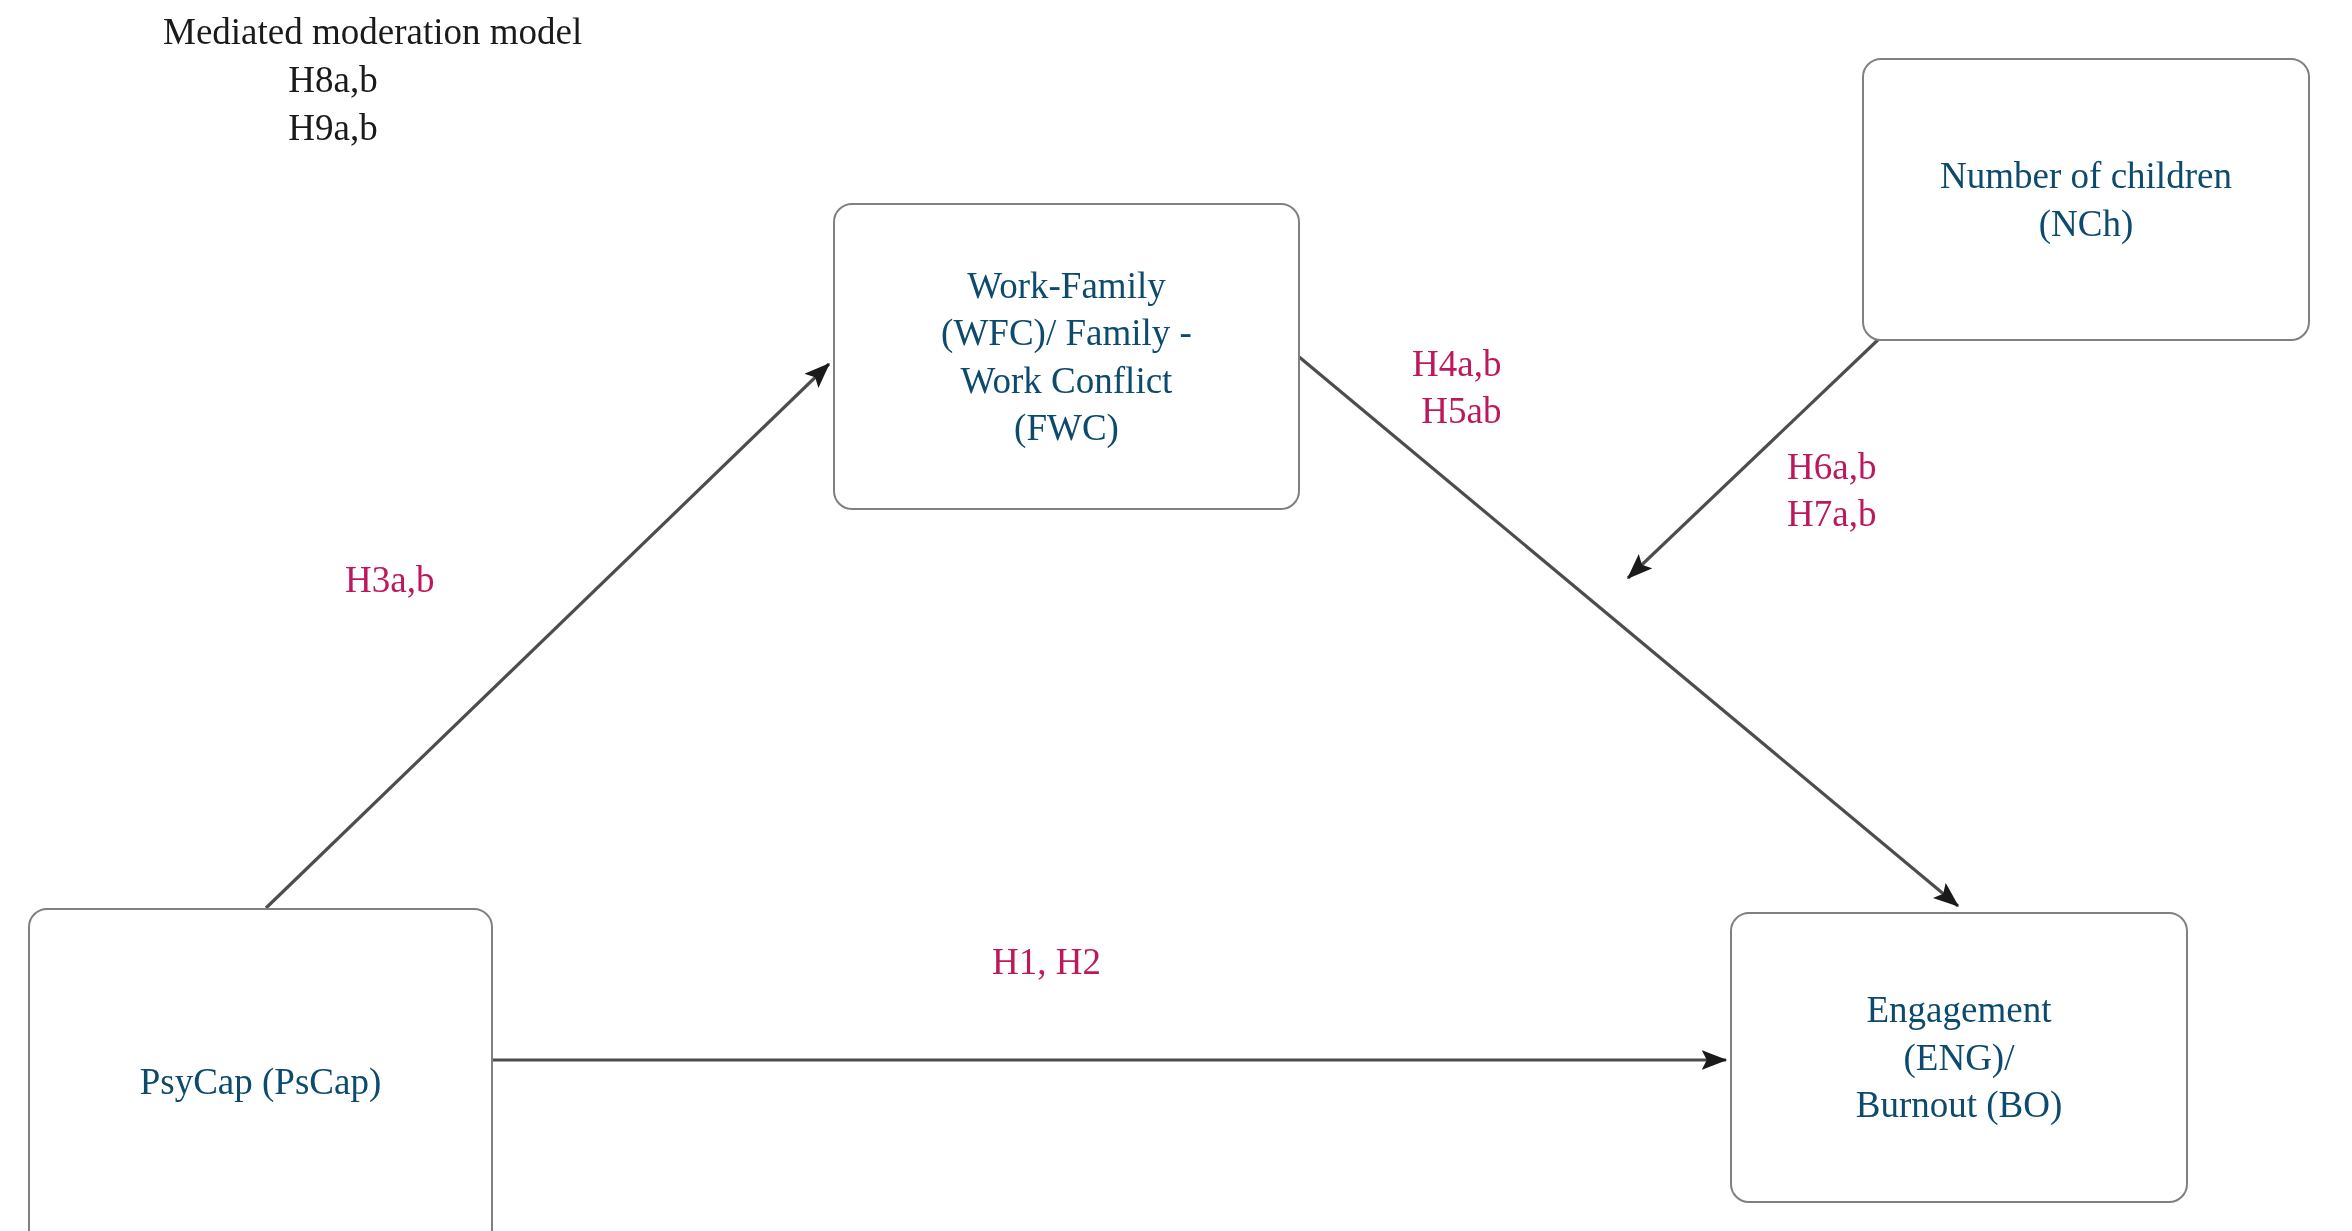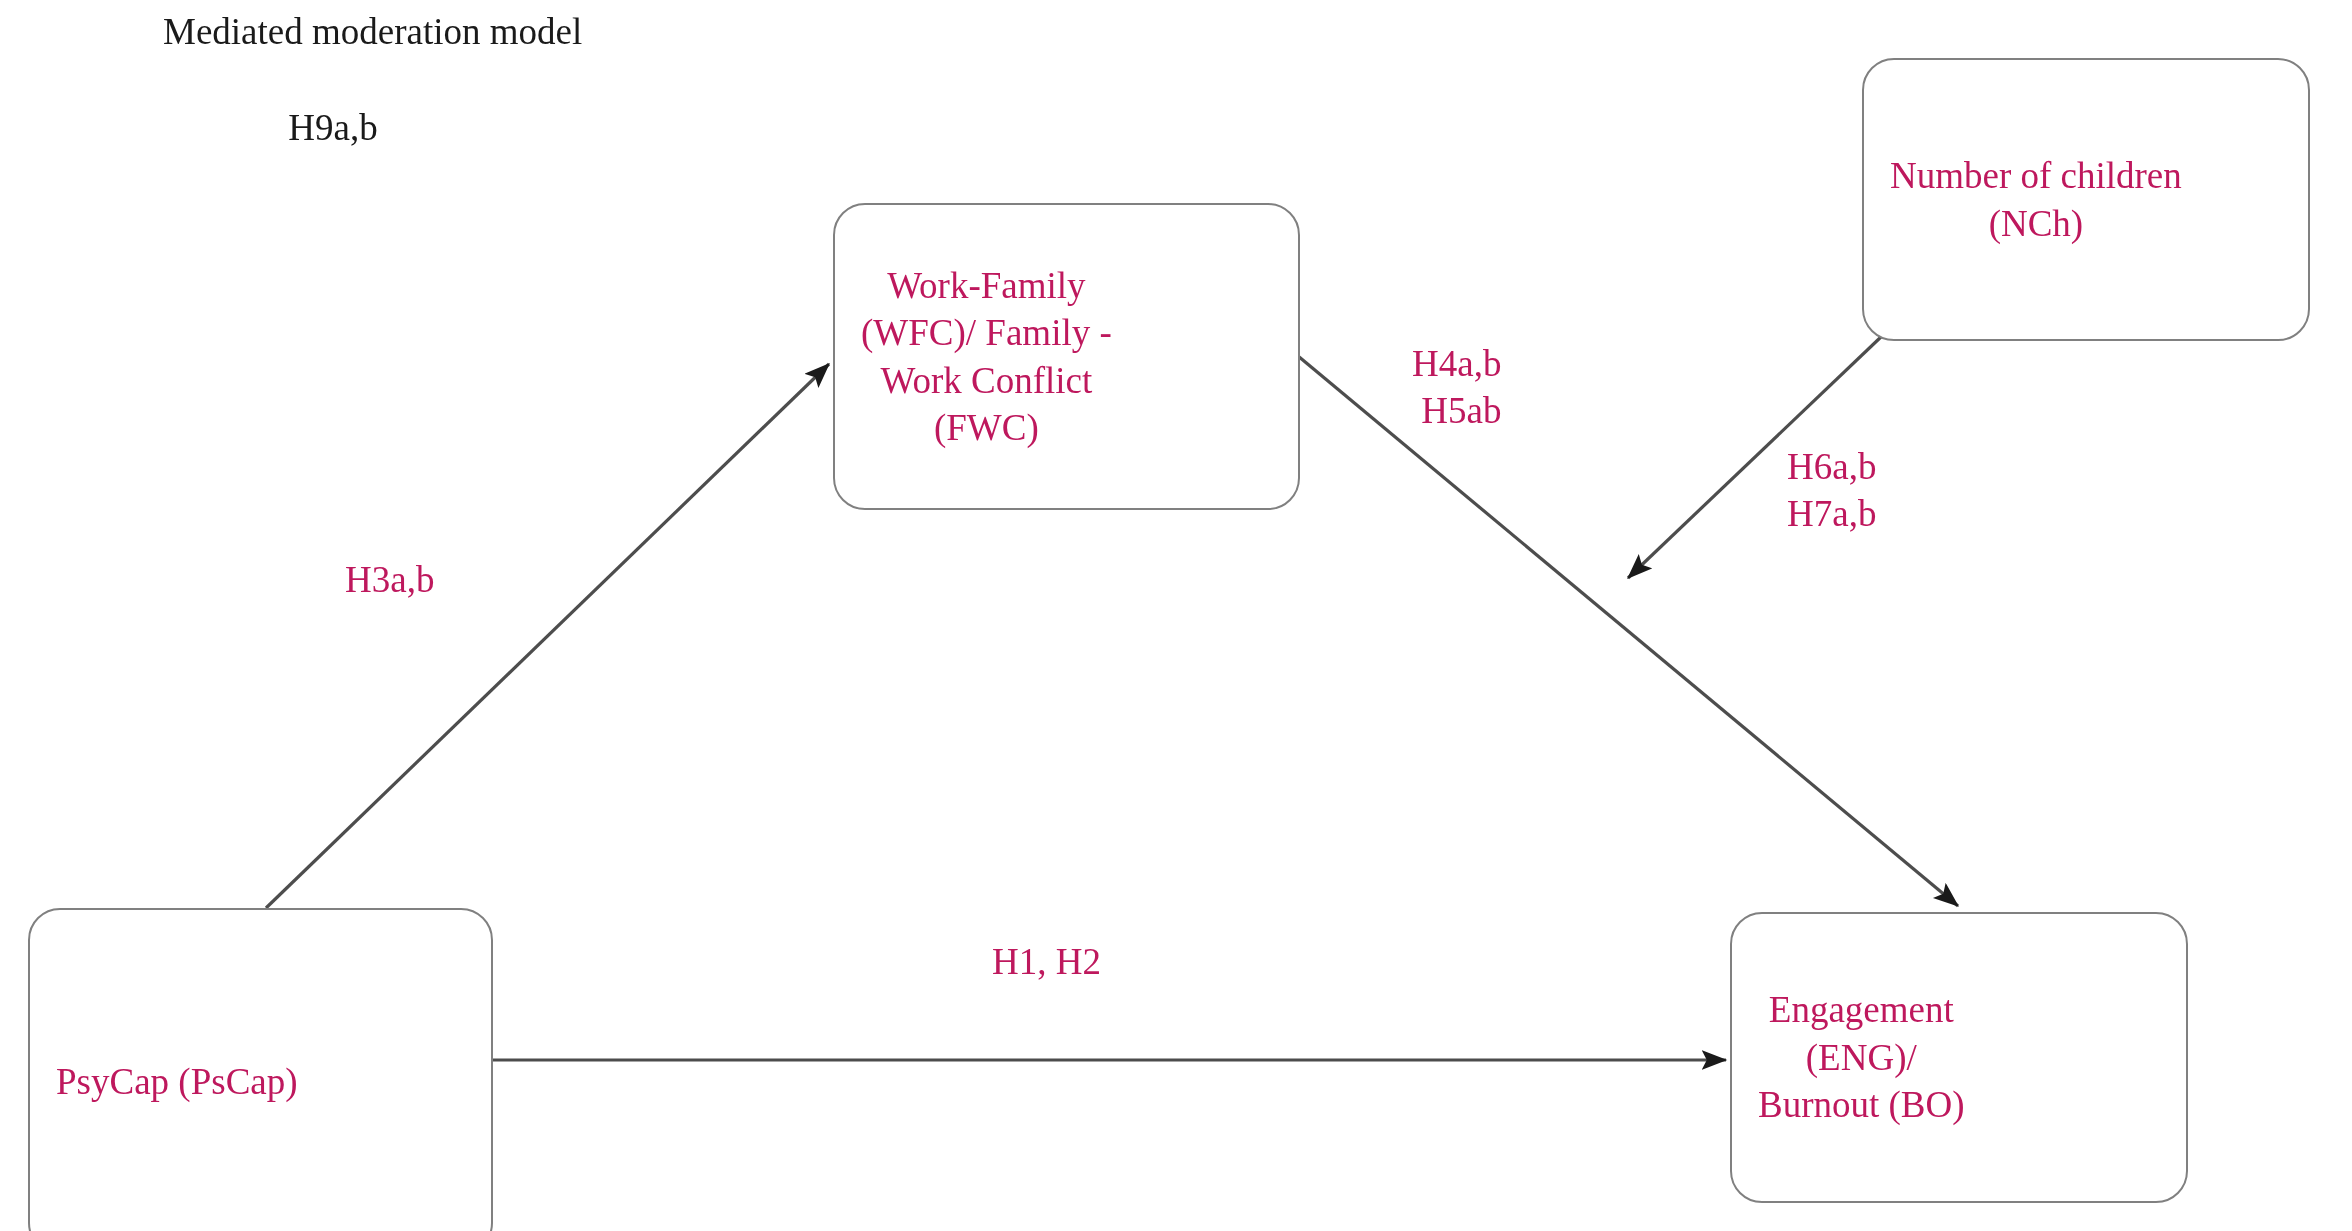--- a/index.html
+++ b/index.html
@@ -21,29 +21,29 @@
     position: absolute;
     left: 0; top: 0;
     width: 2352px;
     height: 1231px;
     pointer-events: none;
   }
   .node {
     position: absolute;
     box-sizing: border-box;
     border: 2px solid #808080;
-    border-radius: 32px;
+    border-radius: 19px;
     background: #ffffff;
     display: flex;
     align-items: center;
-    justify-content: flex-start;
+    justify-content: center;
     text-align: center;
     font-size: 37px;
     line-height: 1.28;
-    color: #be185d;
+    color: #0c4a6e;
   }
   .node-text {
     padding: 0 26px;
     white-space: pre-line;
   }
   .edge-label {
     position: absolute;
     font-size: 37px;
     line-height: 1.28;
     color: #be185d;
@@ -75,20 +75,21 @@
     <line x1="266" y1="908" x2="829" y2="364" stroke="#4d4d4d" stroke-width="3.2" marker-end="url(#arrowhead)"></line>
 
     <line x1="1298" y1="356" x2="1958" y2="906" stroke="#4d4d4d" stroke-width="3.2" marker-end="url(#arrowhead)"></line>
 
     <line x1="1882" y1="336" x2="1628" y2="578" stroke="#4d4d4d" stroke-width="3.2" marker-end="url(#arrowhead)"></line>
 
     <line x1="493" y1="1060" x2="1726" y2="1060" stroke="#4d4d4d" stroke-width="3.2" marker-end="url(#arrowhead)"></line>
   </svg>
 
   <div class="caption caption-title" style="left:163px; top:8px; width:560px;">Mediated moderation model</div>
+  <div class="caption caption-hyp" style="left:163px; top:56px; width:340px;">H8a,b</div>
   <div class="caption caption-hyp" style="left:163px; top:104px; width:340px;">H9a,b</div>
 
   <div class="node" style="left:833px; top:203px; width:467px; height:307px;">
     <span class="node-text">Work-Family
 (WFC)/ Family -
 Work Conflict
 (FWC)</span>
   </div>
 
   <div class="node" style="left:1862px; top:58px; width:448px; height:283px;">

